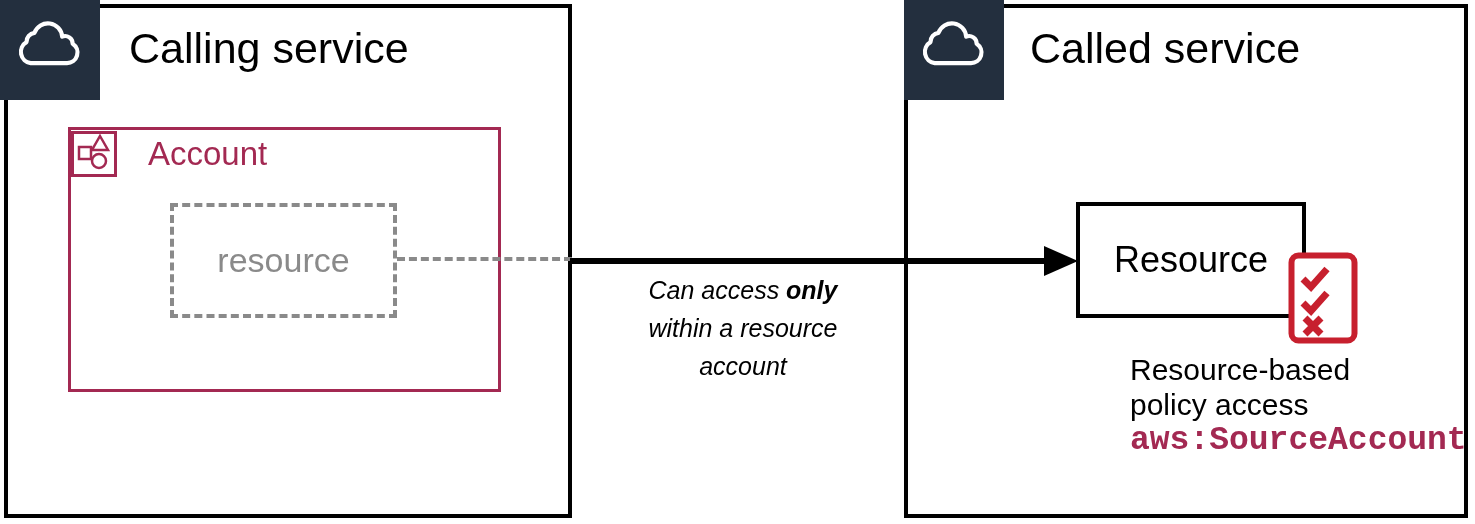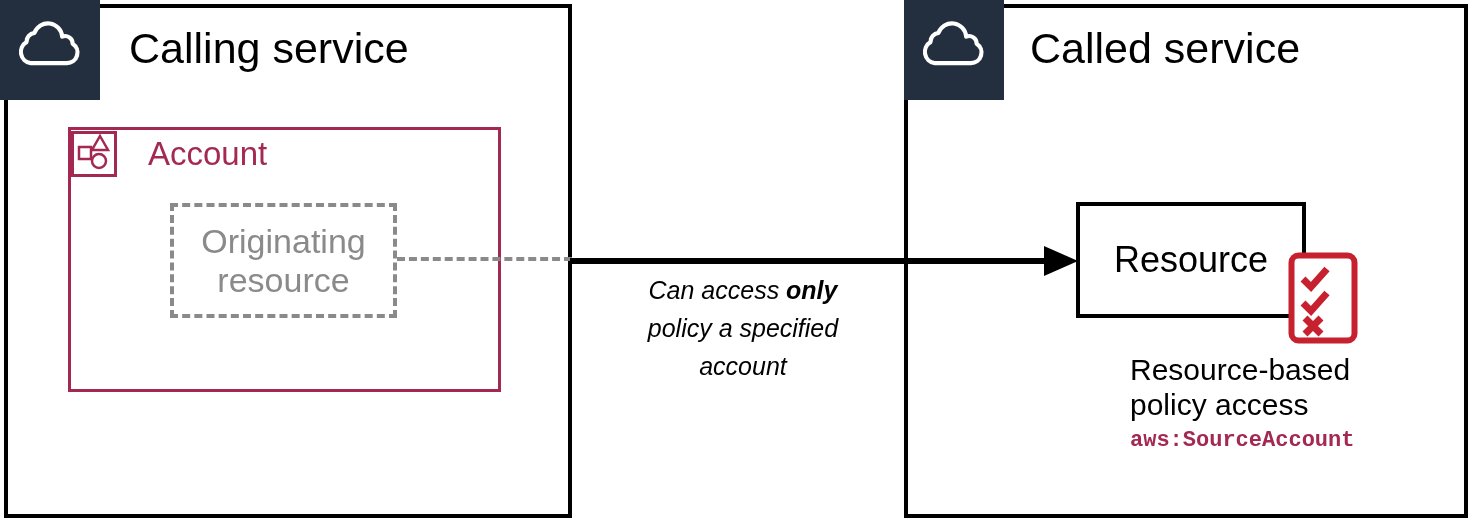--- a/index.html
+++ b/index.html
@@ -52,21 +52,21 @@
   #resource-box{left:1076px;top:202px;width:230px;height:116px;border:4px solid #000;box-sizing:border-box;
     display:flex;align-items:center;justify-content:center;font-size:36px;background:#fff;z-index:1;}
 
   
   #policy-icon{left:1288px;top:252px;width:70px;height:92px;z-index:3;}
 
   
   #policy-caption{left:1130px;top:352px;width:340px;z-index:2;}
   .policy-line{font-size:30px;line-height:35px;color:#000;}
   #policy-code{font-family:"Liberation Mono","DejaVu Sans Mono",monospace;font-weight:bold;
-    font-size:22px;line-height:37px;color:#a32952;white-space:nowrap;}
+    font-size:33px;line-height:37px;color:#a32952;white-space:nowrap;}
 </style>
 </head>
 <body>
 
 <div id="canvas">
 
   <div class="abs service-box" id="calling-box"></div>
 
   <div class="abs service-box" id="called-box"></div>
 
@@ -95,32 +95,31 @@
     <svg width="46" height="46" viewBox="0 0 46 46" fill="none" stroke="#a32952">
       <rect x="1.5" y="1.5" width="43" height="43" stroke-width="3"></rect>
       <rect x="8" y="16" width="12" height="12" stroke-width="2.5"></rect>
       <polygon points="29,5 37,19 21,19" stroke-width="2.5"></polygon>
       <circle cx="28" cy="30" r="7" stroke-width="2.5"></circle>
     </svg>
   </div>
   <div class="abs" id="account-label">Account</div>
 
   <div class="abs" id="orig-box">
-    <div>Originating</div>
     <div>resource</div>
   </div>
 
   <div class="abs" id="dashed-connector"></div>
 
   <div class="abs" id="arrow-line"></div>
   <div class="abs" id="arrow-head"></div>
 
   <div class="abs" id="mid-caption">
     <div><span>Can access </span><b>only</b></div>
-    <div>policy a specified</div>
+    <div>within a resource</div>
     <div>account</div>
   </div>
 
   <div class="abs" id="resource-box">
     <span>Resource</span>
   </div>
 
   <div class="abs" id="policy-icon">
     <svg width="70" height="92" viewBox="0 0 70 92">
       <rect x="3.5" y="3.5" width="63" height="85" rx="7" fill="#ffffff" stroke="#c7202e" stroke-width="6"></rect>

